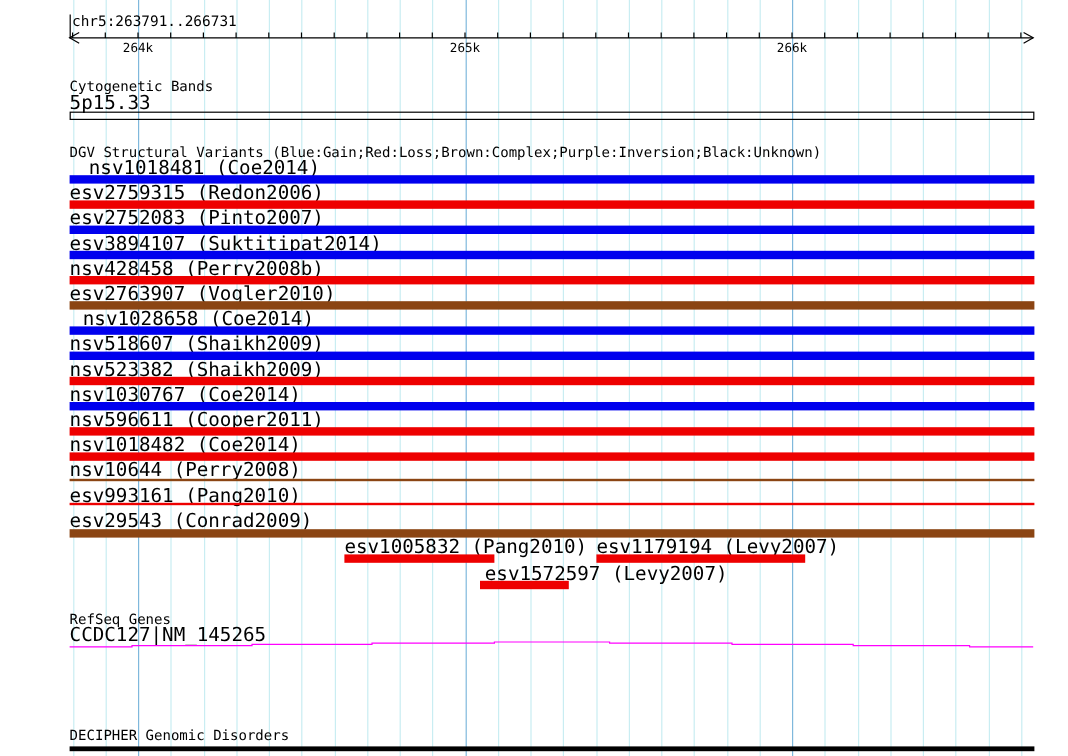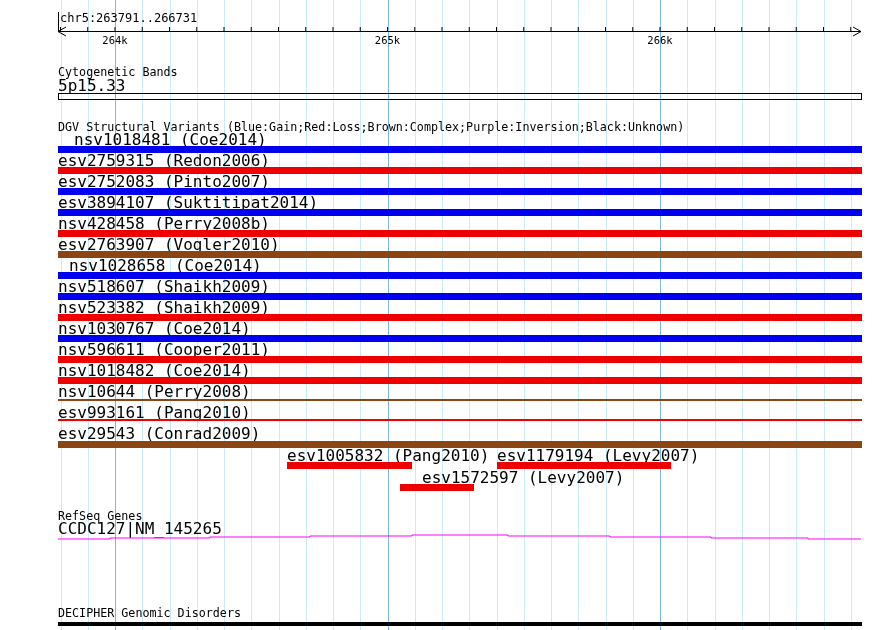--- a/index.html
+++ b/index.html
@@ -99,21 +99,21 @@
       <div class="abs small-label" style="left: 58px; top: 386px;">nsv10644 (Perry2008)</div>
       <div class="vbar" style="left: 58px; top: 399px; width: 804px; height: 2px; background: rgb(139, 69, 19);"></div>
       <div class="abs small-label" style="left: 58px; top: 407px;">esv993161 (Pang2010)</div>
       <div class="vbar" style="left: 58px; top: 419px; width: 804px; height: 2px; background: rgb(238, 0, 0);"></div>
       <div class="abs small-label" style="left: 58px; top: 428px;">esv29543 (Conrad2009)</div>
       <div class="vbar" style="left: 58px; top: 441px; width: 804px; height: 7px; background: rgb(139, 69, 19);"></div>
       <div class="abs small-label" style="left: 287px; top: 450px;">esv1005832 (Pang2010)</div>
       <div class="vbar" style="left: 287px; top: 462px; width: 125px; height: 7px; background: rgb(238, 0, 0);"></div>
       <div class="abs small-label" style="left: 497px; top: 450px;">esv1179194 (Levy2007)</div>
       <div class="vbar" style="left: 497px; top: 462px; width: 174px; height: 7px; background: rgb(238, 0, 0);"></div>
-      <div class="abs small-label" style="left: 422px; top: 472px;">esv1572597 (Levy2007)</div>
+      <div class="abs small-label" style="left: 404px; top: 472px;">esv1572597 (Levy2007)</div>
       <div class="vbar" style="left: 400px; top: 484px; width: 74px; height: 7px; background: rgb(238, 0, 0);"></div>
     </div>
 
   <div class="abs section-header" style="left:58px;top:510px;">RefSeq Genes</div>
   <div class="abs small-label" style="left:58px;top:523px;">CCDC127|NM_145265</div>
   <svg width="890" height="630" style="top:0;pointer-events:none;">
     <polyline id="gene-line" fill="none" stroke-width="1" points="58,539 110,539 110,538 210,538 210,537 310,537 310,536 412,536 412,535 508,535 508,536 610,536 610,537 711,537 711,538 808,538 808,539 861,539" stroke="#FF00FF"></polyline>
   </svg>
 
   <div class="abs section-header" style="left:58px;top:595px;margin-top:12px;">DECIPHER Genomic Disorders</div>

